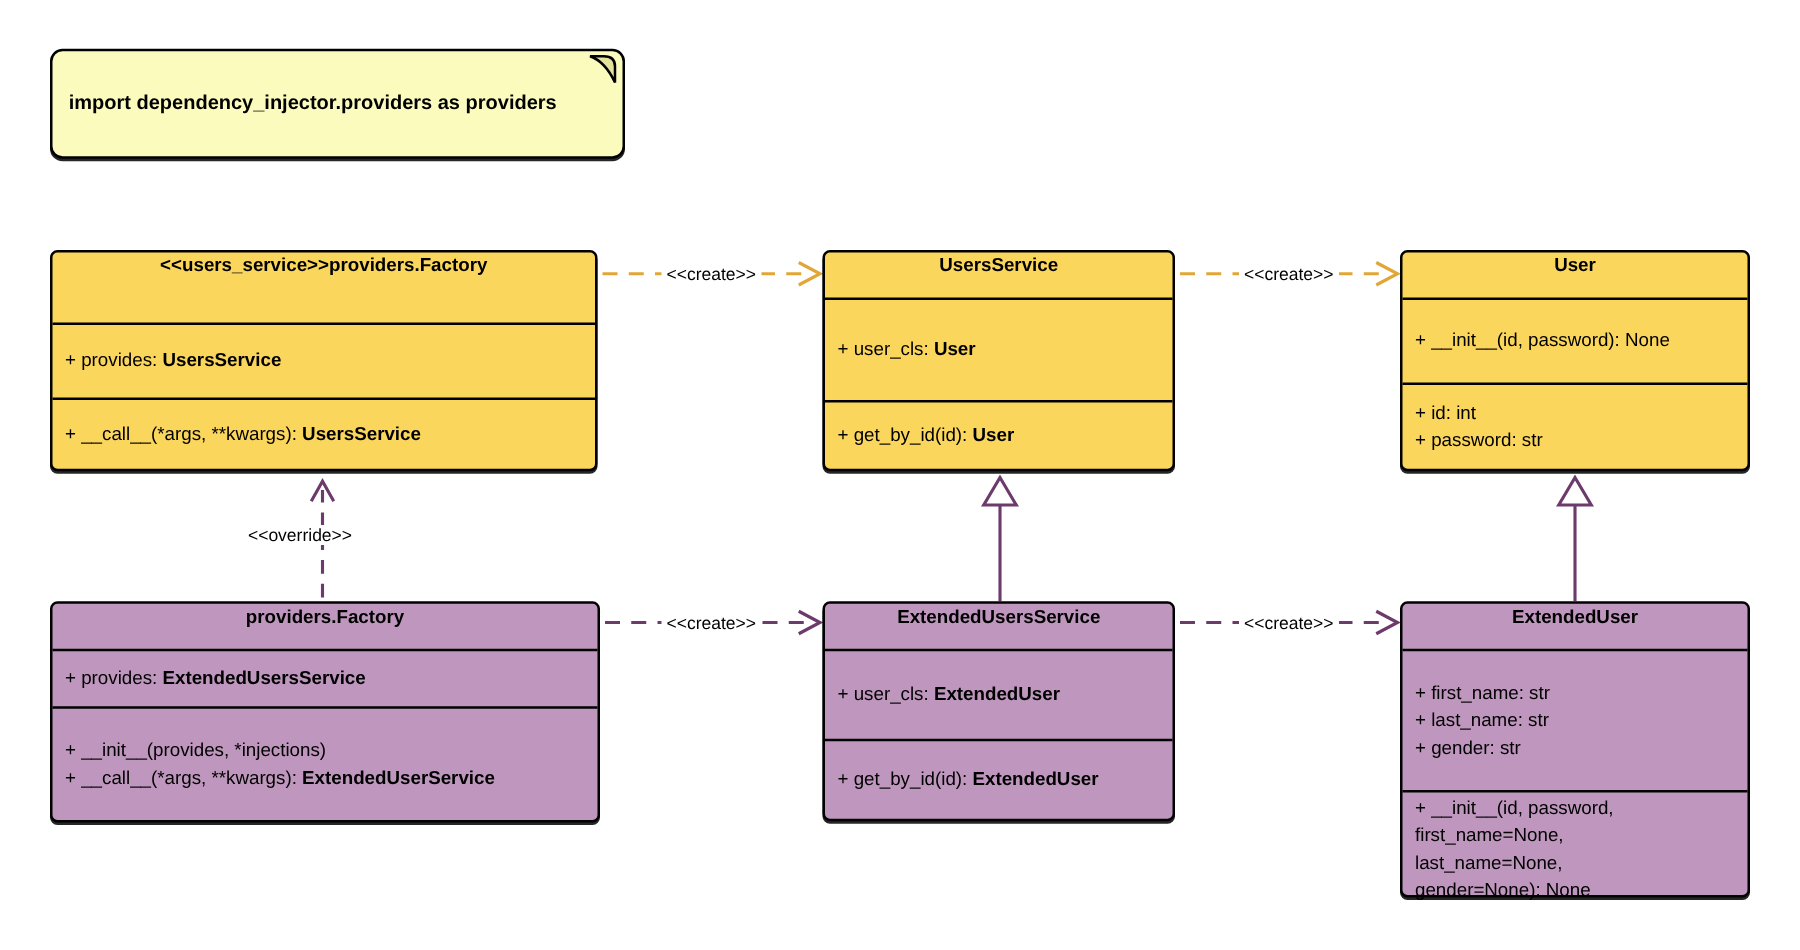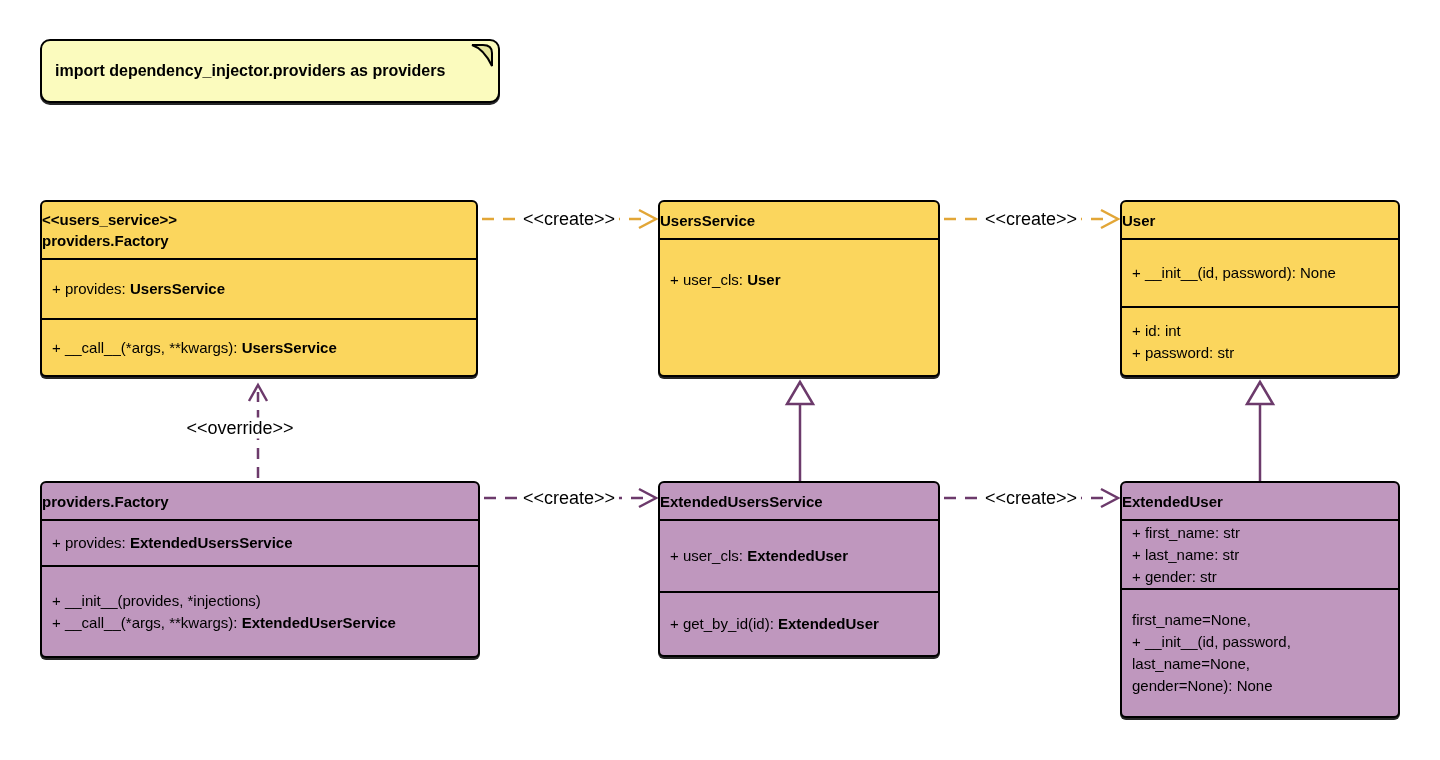--- a/index.html
+++ b/index.html
@@ -1,46 +1,46 @@
 <!DOCTYPE html>
 <html style="--yellow-fill: #FBD65D; --purple-fill: #BF97BE; --note-fill: #FBFBBE; --note-fold: #E3E39B; --gold-arrow: #E2A637; --purple-arrow: #6C3A6B;"><head>
 <meta charset="utf-8">
 <style>
   * { margin:0; padding:0; box-sizing:border-box; }
   html,body { width:1440px; height:760px; background:#ffffff; overflow:hidden;
               font-family:"Liberation Sans", sans-serif; color:#000; }
   .canvas { position:absolute; left:0; top:0; width:1440px; height:760px; }
 
   
-  .note { position:absolute; left:40px; top:39px; width:460px; height:64px;
+  .note { position:absolute; left:40px; top:39px; width:460px; height:88px;
           background:var(--note-fill,#FBFBBE); border:2.5px solid #000; border-radius:10px;
           box-shadow:0 2px 0 rgba(0,0,0,.85);
           display:flex; align-items:center; padding:0 14px 0 13px;
           font-weight:bold; font-size:16px; }
   .note-fold { position:absolute; top:1px; right:1px; }
 
   
   .uml-class { position:absolute; border:2.5px solid #000; border-radius:6px;
                box-shadow:0 2px 0 rgba(0,0,0,.85);
                display:flex; flex-direction:column; font-size:15px; }
   .uml-class.yellow { background:var(--yellow-fill,#FBD65D); }
   .uml-class.purple { background:var(--purple-fill,#BF97BE); }
-  .cls-header { flex:0 0 auto; display:flex; flex-direction:column; justify-content:center;
+  .cls-header { flex:0 0 auto; display:flex; flex-direction:row; justify-content:center;
                 text-align:left; font-weight:bold; line-height:21px; }
   .cls-section { flex:0 0 auto; border-top:2.5px solid #000; display:flex; flex-direction:column;
                  justify-content:center; padding:2px 8px 2px 10px; line-height:22px; }
   .cls-section.last { flex:1 1 auto; }
   .member b { font-weight:bold; }
 
   
   svg.overlay { position:absolute; left:0; top:0; }
   g.gold { stroke:var(--gold-arrow,#E2A637); }
   g.plum { stroke:var(--purple-arrow,#6C3A6B); }
   .edge-label { position:absolute; transform:translate(-50%,-50%); background:#fff;
-                padding:0 4px; font-size:18px; white-space:nowrap; }
+                padding:0 4px; font-size:14px; white-space:nowrap; }
 </style>
 </head>
 <body>
 
 <div class="canvas">
 
   <svg class="overlay" width="1440" height="760" viewBox="0 0 1440 760">
     <g class="gold" stroke-width="2.5" fill="none">
       <g>
         <line x1="482" y1="219" x2="648" y2="219" stroke-dasharray="12 9"></line>
@@ -95,20 +95,23 @@
     </div>
   </div>
 
   <div class="uml-class yellow" style="left:658px;top:200px;width:282px;height:177px">
     <div class="cls-header" style="height:36px">
       <div>UsersService</div>
     </div>
     <div class="cls-section" style="height:82px">
       <div class="member"><span>+ user_cls: </span><b>User</b></div>
     </div>
+    <div class="cls-section last">
+      <div class="member"><span>+ get_by_id(id): </span><b>User</b></div>
+    </div>
   </div>
 
   <div class="uml-class yellow" style="left:1120px;top:200px;width:280px;height:177px">
     <div class="cls-header" style="height:36px">
       <div>User</div>
     </div>
     <div class="cls-section last">
       <div class="member"><span>+ __init__(id, password): None</span></div>
     </div>
     <div class="cls-section" style="height:69px">
@@ -139,28 +142,28 @@
     </div>
     <div class="cls-section last">
       <div class="member"><span>+ get_by_id(id): </span><b>ExtendedUser</b></div>
     </div>
   </div>
 
   <div class="uml-class purple" style="left:1120px;top:481px;width:280px;height:237px">
     <div class="cls-header" style="height:36px">
       <div>ExtendedUser</div>
     </div>
-    <div class="cls-section" style="height:69px">
+    <div class="cls-section" style="height:113px">
       <div class="member"><span>+ first_name: str</span></div>
       <div class="member"><span>+ last_name: str</span></div>
       <div class="member"><span>+ gender: str</span></div>
     </div>
     <div class="cls-section last">
+      <div class="member"><span>+ __init__(id, password,</span></div>
       <div class="member"><span>first_name=None,</span></div>
-      <div class="member"><span>+ __init__(id, password,</span></div>
       <div class="member"><span>last_name=None,</span></div>
       <div class="member"><span>gender=None): None</span></div>
     </div>
   </div>
 
   <div class="edge-label" style="left:569px;top:219px">&lt;&lt;create&gt;&gt;</div>
   <div class="edge-label" style="left:1031px;top:219px">&lt;&lt;create&gt;&gt;</div>
   <div class="edge-label" style="left:569px;top:498px">&lt;&lt;create&gt;&gt;</div>
   <div class="edge-label" style="left:1031px;top:498px">&lt;&lt;create&gt;&gt;</div>
   <div class="edge-label" style="left:240px;top:428px">&lt;&lt;override&gt;&gt;</div>

